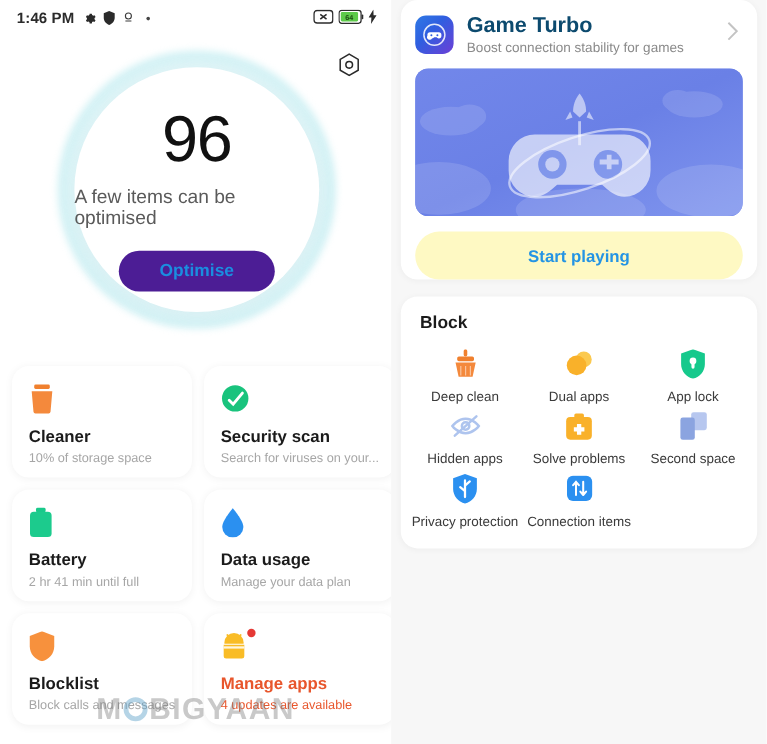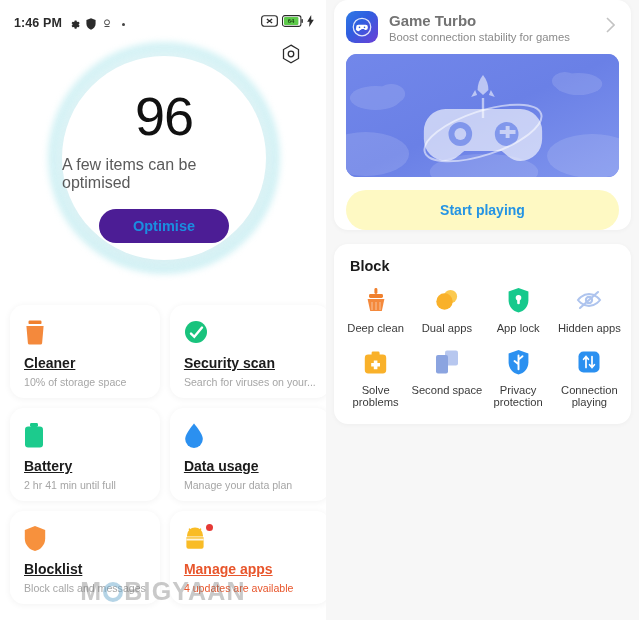--- a/index.html
+++ b/index.html
@@ -22,21 +22,21 @@
     position: absolute;
     left: 48px; top: 42px;
     width: 232px; height: 232px;
     border-radius: 50%;
     background: radial-gradient(circle at 50% 50%, rgba(255,255,255,0) 52%, rgba(160,226,233,0.55) 72%, rgba(210,240,244,0.25) 86%, rgba(255,255,255,0) 100%);
     filter: blur(3px);
   }
   .statusbar {
     position: relative;
     height: 30px;
-    display: flex; align-items: flex-end;
+    display: flex; align-items: center;
     padding: 0 12px 0 14px;
     font-size: 12.5px; font-weight: bold; color: #2b2b2b;
     z-index: 5;
   }
   .sb-time { letter-spacing: .1px; margin-right: 7px; font-size:12.5px; }
   .sb-icons { display: flex; align-items: center; gap: 6px; }
   .sb-icons svg { display: block; }
   .sb-right { margin-left: auto; display: flex; align-items: center; gap: 4px; }
   .sb-dot { width:3px; height:3px; border-radius:50%; background:#444; margin-left:4px;}
 
@@ -82,21 +82,21 @@
   .card {
     background: #ffffff;
     border-radius: 14px;
     padding: 15px 14px 14px 14px;
     height: 93px;
     box-shadow: 0 1px 7px rgba(0,0,0,0.055);
     position: relative;
     cursor: pointer;
   }
   .card-icon { height: 26px; margin-bottom: 9px; position:relative; }
-  .card-title { font-size: 14px; font-weight: bold; color: #1b1b1b; margin-bottom: 5px; text-decoration: underline; }
+  .card-title { font-size: 14px; font-weight: bold; color: #1b1b1b; margin-bottom: 5px; }
   .card-title.alert { color: #e8562c; }
   .card-sub { font-size: 10.6px; color: #a6a6a6; white-space: nowrap; overflow:hidden; text-overflow: ellipsis; }
   .card-sub.alert { color: #e8562c; }
   .badge-dot {
     position: absolute; width: 7px; height: 7px; border-radius: 50%;
     background: #e53935; left: 22px; top: -2px;
   }
 
   .watermark {
     position: absolute;
@@ -125,21 +125,21 @@
     box-shadow: 0 1px 5px rgba(0,0,0,0.04);
   }
   .gt-header { display: flex; align-items: center; padding: 11px 12px 9px 12px; cursor:pointer; }
   .gt-icon {
     width: 32px; height: 32px; border-radius: 9px;
     background: linear-gradient(135deg, #2f7ae5 0%, #2f5fe0 40%, #6c3fd6 100%);
     display: flex; align-items: center; justify-content: center;
     flex-shrink: 0;
   }
   .gt-text { margin-left: 11px; flex: 1; }
-  .gt-title { font-size: 15px; font-weight: bold; color: #737373; }
+  .gt-title { font-size: 18px; font-weight: bold; color: #0c4a6e; }
   .gt-sub { font-size: 11.3px; color: #8a8a8a; margin-top: 2px; }
   .chev { color: #bdbdbd; font-size: 17px; margin-right: 4px; }
 
   .gt-banner {
     margin: 2px 12px 0 12px;
     height: 123px;
     border-radius: 11px;
     background: linear-gradient(135deg, #6f87e8 0%, #6a80e6 45%, #7b90ec 100%);
     position: relative; overflow: hidden;
   }
@@ -152,21 +152,21 @@
     border: none;
     border-radius: 22px;
     padding: 12px 0;
     font-size: 14px; font-weight: bold;
     cursor: pointer;
     font-family: "Liberation Sans", sans-serif;
   }
 
   .tools-card { margin-top: 14px; padding: 14px 6px 16px 6px; }
   .tools-title { font-size: 14.5px; font-weight: bold; color: #1b1b1b; padding-left: 10px; margin-bottom: 12px; }
-  .tools-grid { display: grid; grid-template-columns: repeat(4, 1fr); row-gap: 14px; }
+  .tools-grid { display: grid; grid-template-columns: repeat(3, 1fr); row-gap: 4px; }
   .tool {
     display: flex; flex-direction: column; align-items: center;
     cursor: pointer;
   }
   .tool-icon { height: 28px; display:flex; align-items:center; justify-content:center; margin-bottom: 8px; }
   .tool-label { font-size: 11.2px; color: #3a3a3a; text-align: center; }
 </style>
 </head>
 <body>
 
@@ -452,19 +452,19 @@
         </div>
 
         <div class="tool">
           <div class="tool-icon">
             <svg width="22" height="22" viewBox="0 0 22 22">
               <rect x="0.5" y="0.5" width="21" height="21" rx="5" fill="#2b90f0"></rect>
               <path d="M8 5.5v11M8 5.5L5.6 8.3M8 5.5l2.4 2.8" stroke="#ffffff" stroke-width="1.7" fill="none" stroke-linecap="round"></path>
               <path d="M14 16.5v-11M14 16.5l-2.4-2.8M14 16.5l2.4-2.8" stroke="#ffffff" stroke-width="1.7" fill="none" stroke-linecap="round"></path>
             </svg>
           </div>
-          <div class="tool-label">Connection playing</div>
+          <div class="tool-label">Connection items</div>
         </div>
 
       </div>
     </div>
   </div>
 </div>
 
 </body></html>

